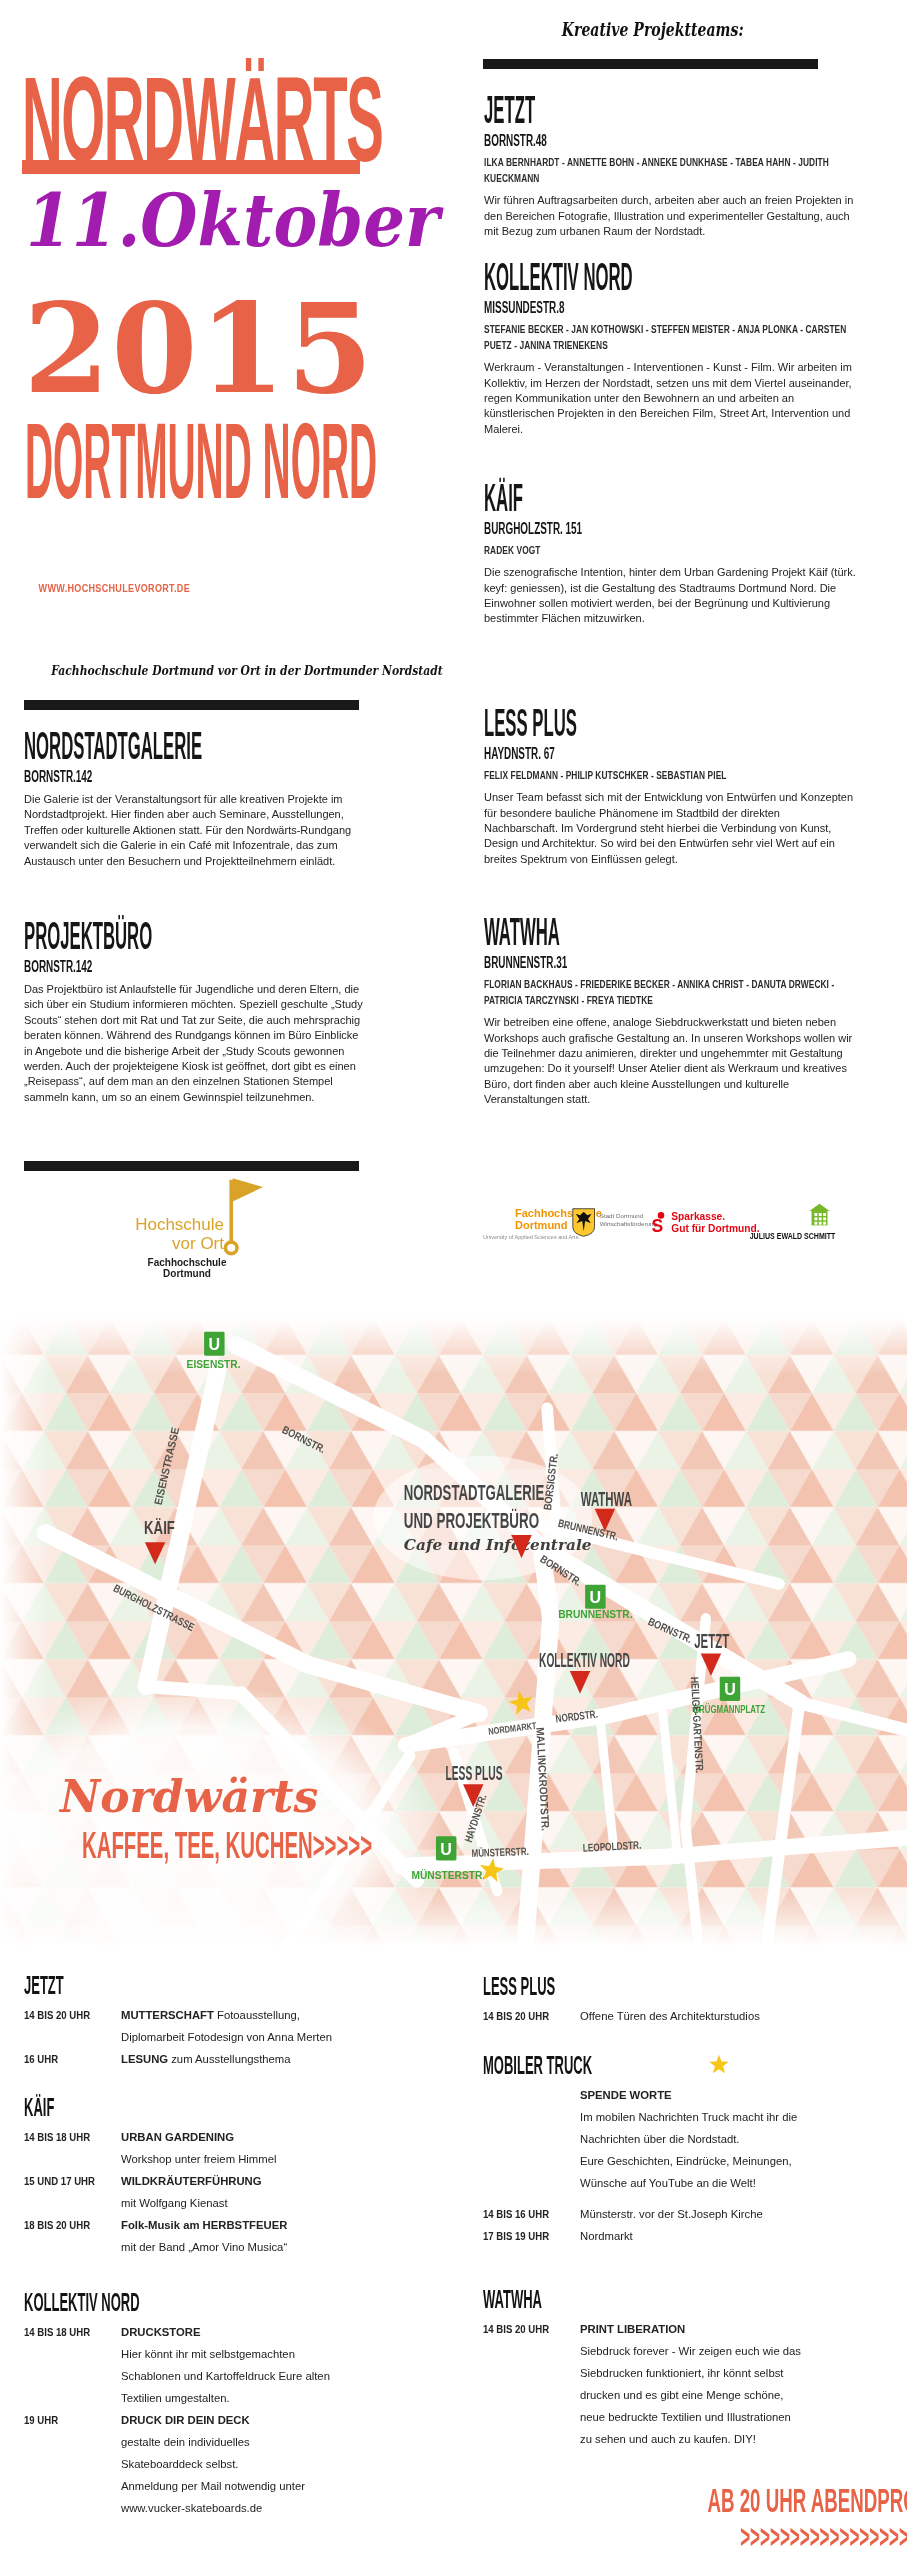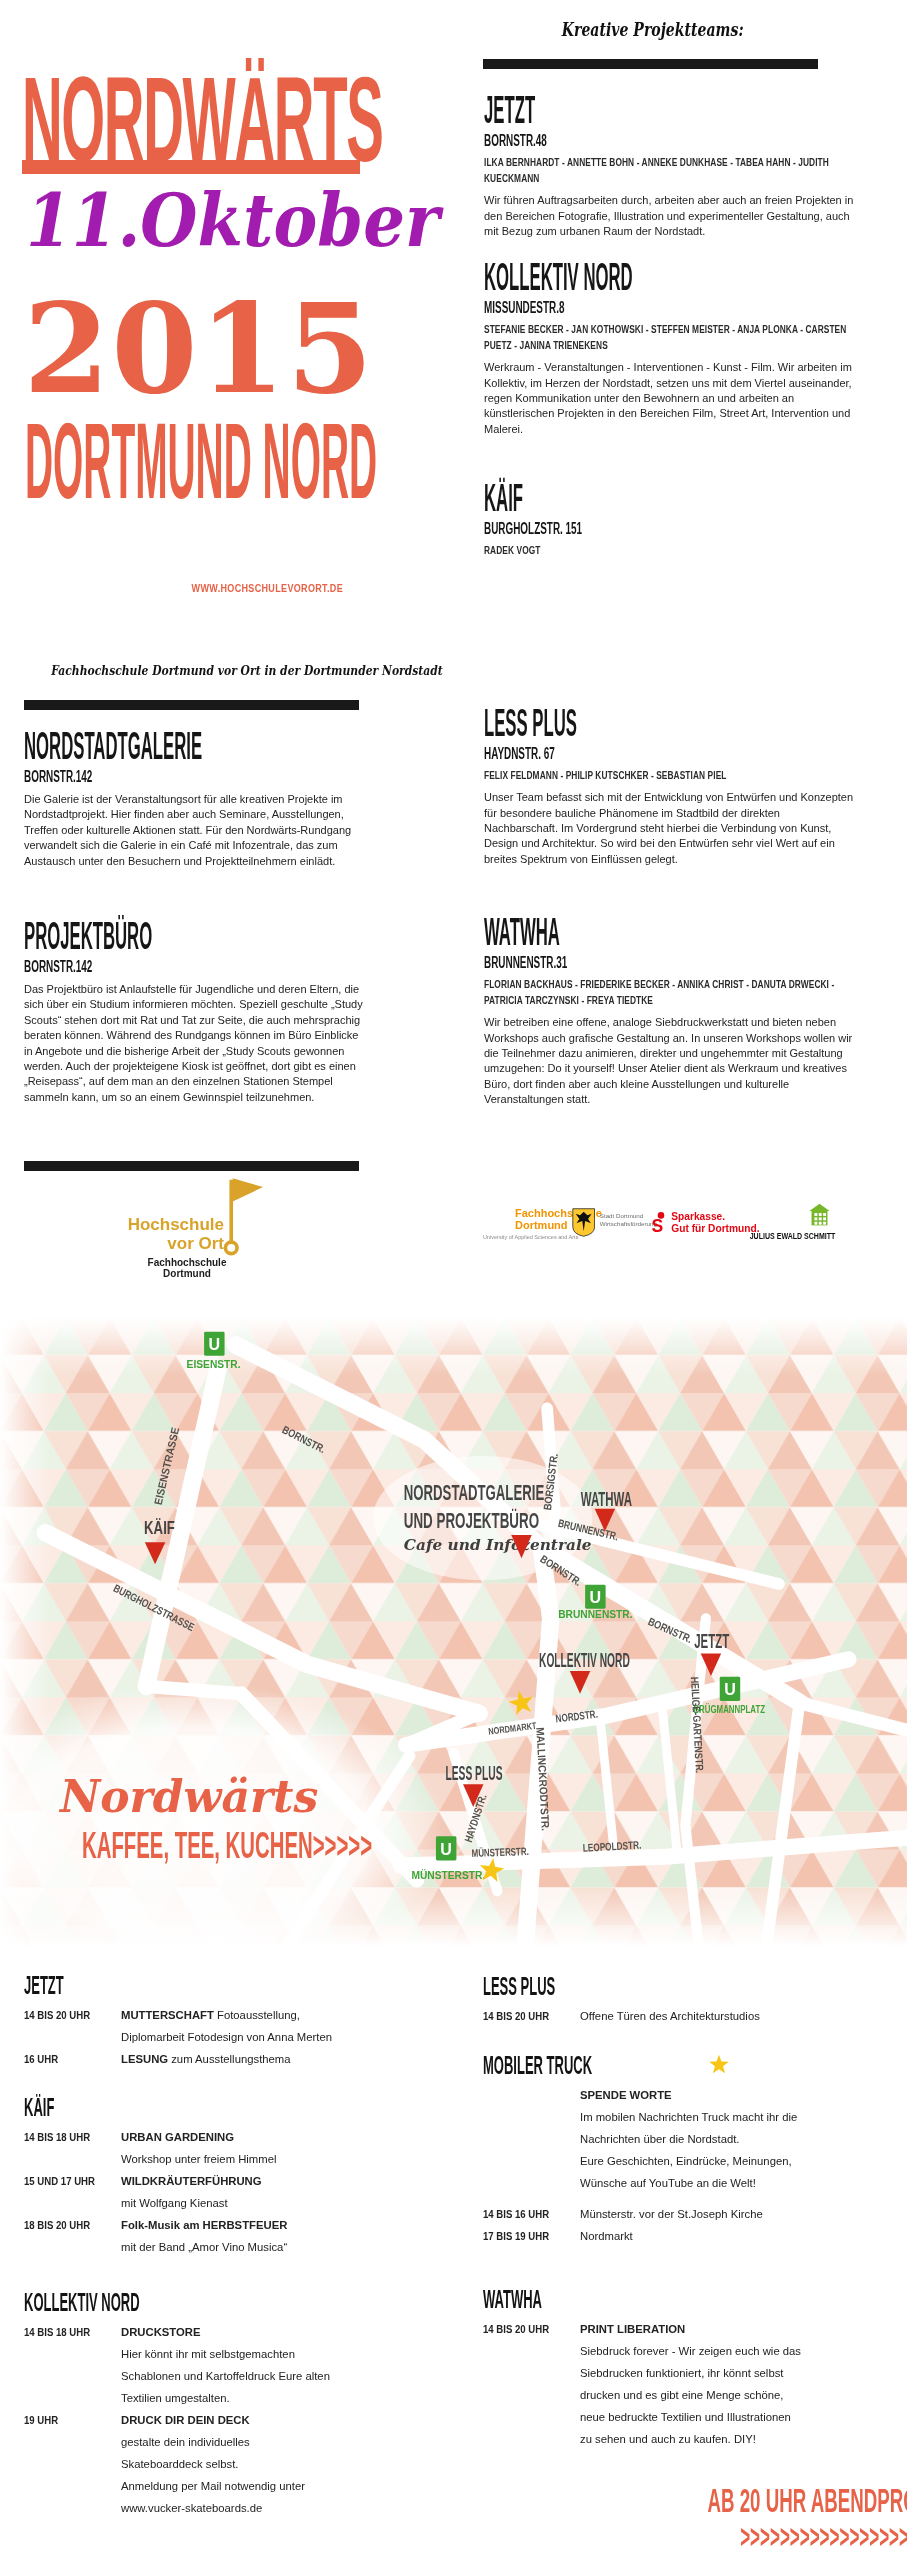--- a/index.html
+++ b/index.html
@@ -10,36 +10,36 @@
   .abs{position:absolute;}
   
   .m-title{left:22px;top:59px;font-size:120px;line-height:1;font-weight:700;color:#E76247;}
   .m-title>span{display:inline-block;transform:scaleX(.47);transform-origin:0 0;white-space:nowrap;letter-spacing:-2.9px;}
   .m-bar{left:22px;top:160px;width:338px;height:14px;background:#E76247;}
   .m-date{left:26px;top:180px;font-size:73px;line-height:1.1;font-family:"DejaVu Serif",serif;font-style:italic;font-weight:700;color:#a21caf;}
   .m-date>span{display:inline-block;transform:scaleX(.9);transform-origin:0 0;white-space:nowrap;}
   .m-year{left:23.4px;top:287px;font-size:124px;line-height:1;font-family:"DejaVu Serif",serif;font-weight:700;color:#E76247;letter-spacing:1.5px;}
   .m-city{left:25px;top:407px;font-size:108px;line-height:1;font-weight:700;color:#E76247;}
   .m-city>span{display:inline-block;transform:scaleX(.36);transform-origin:0 0;white-space:nowrap;}
-  .m-site{left:22px;top:582px;width:338px;text-align:right;font-size:11px;font-weight:700;color:#E76247;letter-spacing:0.4px;}
+  .m-site{left:22px;top:582px;width:338px;text-align:left;font-size:11px;font-weight:700;color:#E76247;letter-spacing:0.4px;}
   .m-site>span{display:inline-block;transform:scaleX(.82);transform-origin:50% 50%;white-space:nowrap;}
   .m-sub{left:22px;top:663px;width:338px;text-align:center;font-family:"DejaVu Serif",serif;font-style:italic;font-weight:700;font-size:12.4px;color:#141414;}
   .m-sub>span{display:inline-block;transform:scaleX(.87);transform-origin:50% 50%;white-space:nowrap;}
   .rule{background:#191919;height:9.5px;}
   
   .h-team{font-size:38px;line-height:1;font-weight:700;color:#161616;}
   .h-team>span{display:inline-block;transform:scaleX(.44);transform-origin:0 65%;white-space:nowrap;}
   .addr{font-size:16px;line-height:1.1;font-weight:700;color:#161616;margin-top:2.9px;}
   .addr>span{display:inline-block;transform:scaleX(.62);transform-origin:0 65%;white-space:nowrap;}
   .members{font-size:10px;font-weight:700;line-height:1.6;letter-spacing:0.1px;color:#2a2a2a;
            width:120%;transform:scaleX(.835);transform-origin:0 0;margin-top:5.1px;}
   .para{font-size:11px;line-height:1.4;color:#232323;margin-top:6.6px;}
   
   .hvo{left:123px;top:1175px;width:143px;height:102px;}
-  .hvo-l1,.hvo-l2{position:absolute;right:42px;text-align:right;font-size:17px;font-weight:700;color:#D9A32A;line-height:1;}
+  .hvo-l1,.hvo-l2{position:absolute;right:42px;text-align:right;font-size:17px;font-weight:400;color:#D9A32A;line-height:1;}
   .hvo-l1{top:41px;} .hvo-l2{top:60px;}
   .hvo-sub{position:absolute;left:0;top:82px;width:128px;text-align:center;font-size:10px;font-weight:700;color:#1c1c1c;}
   
   .r-header{left:484px;top:19px;width:337px;text-align:center;font-family:"DejaVu Serif",serif;font-style:italic;font-weight:700;font-size:17.6px;color:#111;}
   .r-header>span{display:inline-block;transform:scaleX(.8);transform-origin:50% 50%;white-space:nowrap;}
   .team{left:484px;width:372px;}
   
   .sp-fh{left:483px;top:1208px;}
   .sp-fh .l{font-size:11px;line-height:11.7px;font-weight:700;color:#F29400;padding-left:32px;}
   .sp-fh .s{font-size:5.5px;color:#8a8a8a;margin-top:2.2px;}
@@ -129,20 +129,21 @@
   <div class="h-team"><span>KOLLEKTIV NORD</span></div>
   <div class="addr"><span>MISSUNDESTR.8</span></div>
   <div class="members">STEFANIE BECKER - JAN KOTHOWSKI - STEFFEN MEISTER - ANJA PLONKA - CARSTEN PUETZ - JANINA TRIENEKENS</div>
   <p class="para">Werkraum - Veranstaltungen - Interventionen - Kunst - Film. Wir arbeiten im Kollektiv, im Herzen der Nordstadt, setzen uns mit dem Viertel auseinander, regen Kommunikation unter den Bewohnern an und arbeiten an künstlerischen Projekten in den Bereichen Film, Street Art, Intervention und Malerei.</p>
 </section>
 
 <section class="abs team" style="top:479px;">
   <div class="h-team"><span>KÄIF</span></div>
   <div class="addr"><span>BURGHOLZSTR. 151</span></div>
   <div class="members">RADEK VOGT</div>
+  <p class="para">Die szenografische Intention, hinter dem Urban Gardening Projekt Käif (türk. keyf: geniessen), ist die Gestaltung des Stadtraums Dortmund Nord. Die Einwohner sollen motiviert werden, bei der Begrünung und Kultivierung bestimmter Flächen mitzuwirken.</p>
 </section>
 
 <section class="abs team" style="top:704px;">
   <div class="h-team"><span>LESS PLUS</span></div>
   <div class="addr"><span>HAYDNSTR. 67</span></div>
   <div class="members">FELIX FELDMANN - PHILIP KUTSCHKER - SEBASTIAN PIEL</div>
   <p class="para">Unser Team befasst sich mit der Entwicklung von Entwürfen und Konzepten für besondere bauliche Phänomene im Stadtbild der direkten Nachbarschaft. Im Vordergrund steht hierbei die Verbindung von Kunst, Design und Architektur. So wird bei den Entwürfen sehr viel Wert auf ein breites Spektrum von Einflüssen gelegt.</p>
 </section>
 
 <section class="abs team" style="top:913px;">

